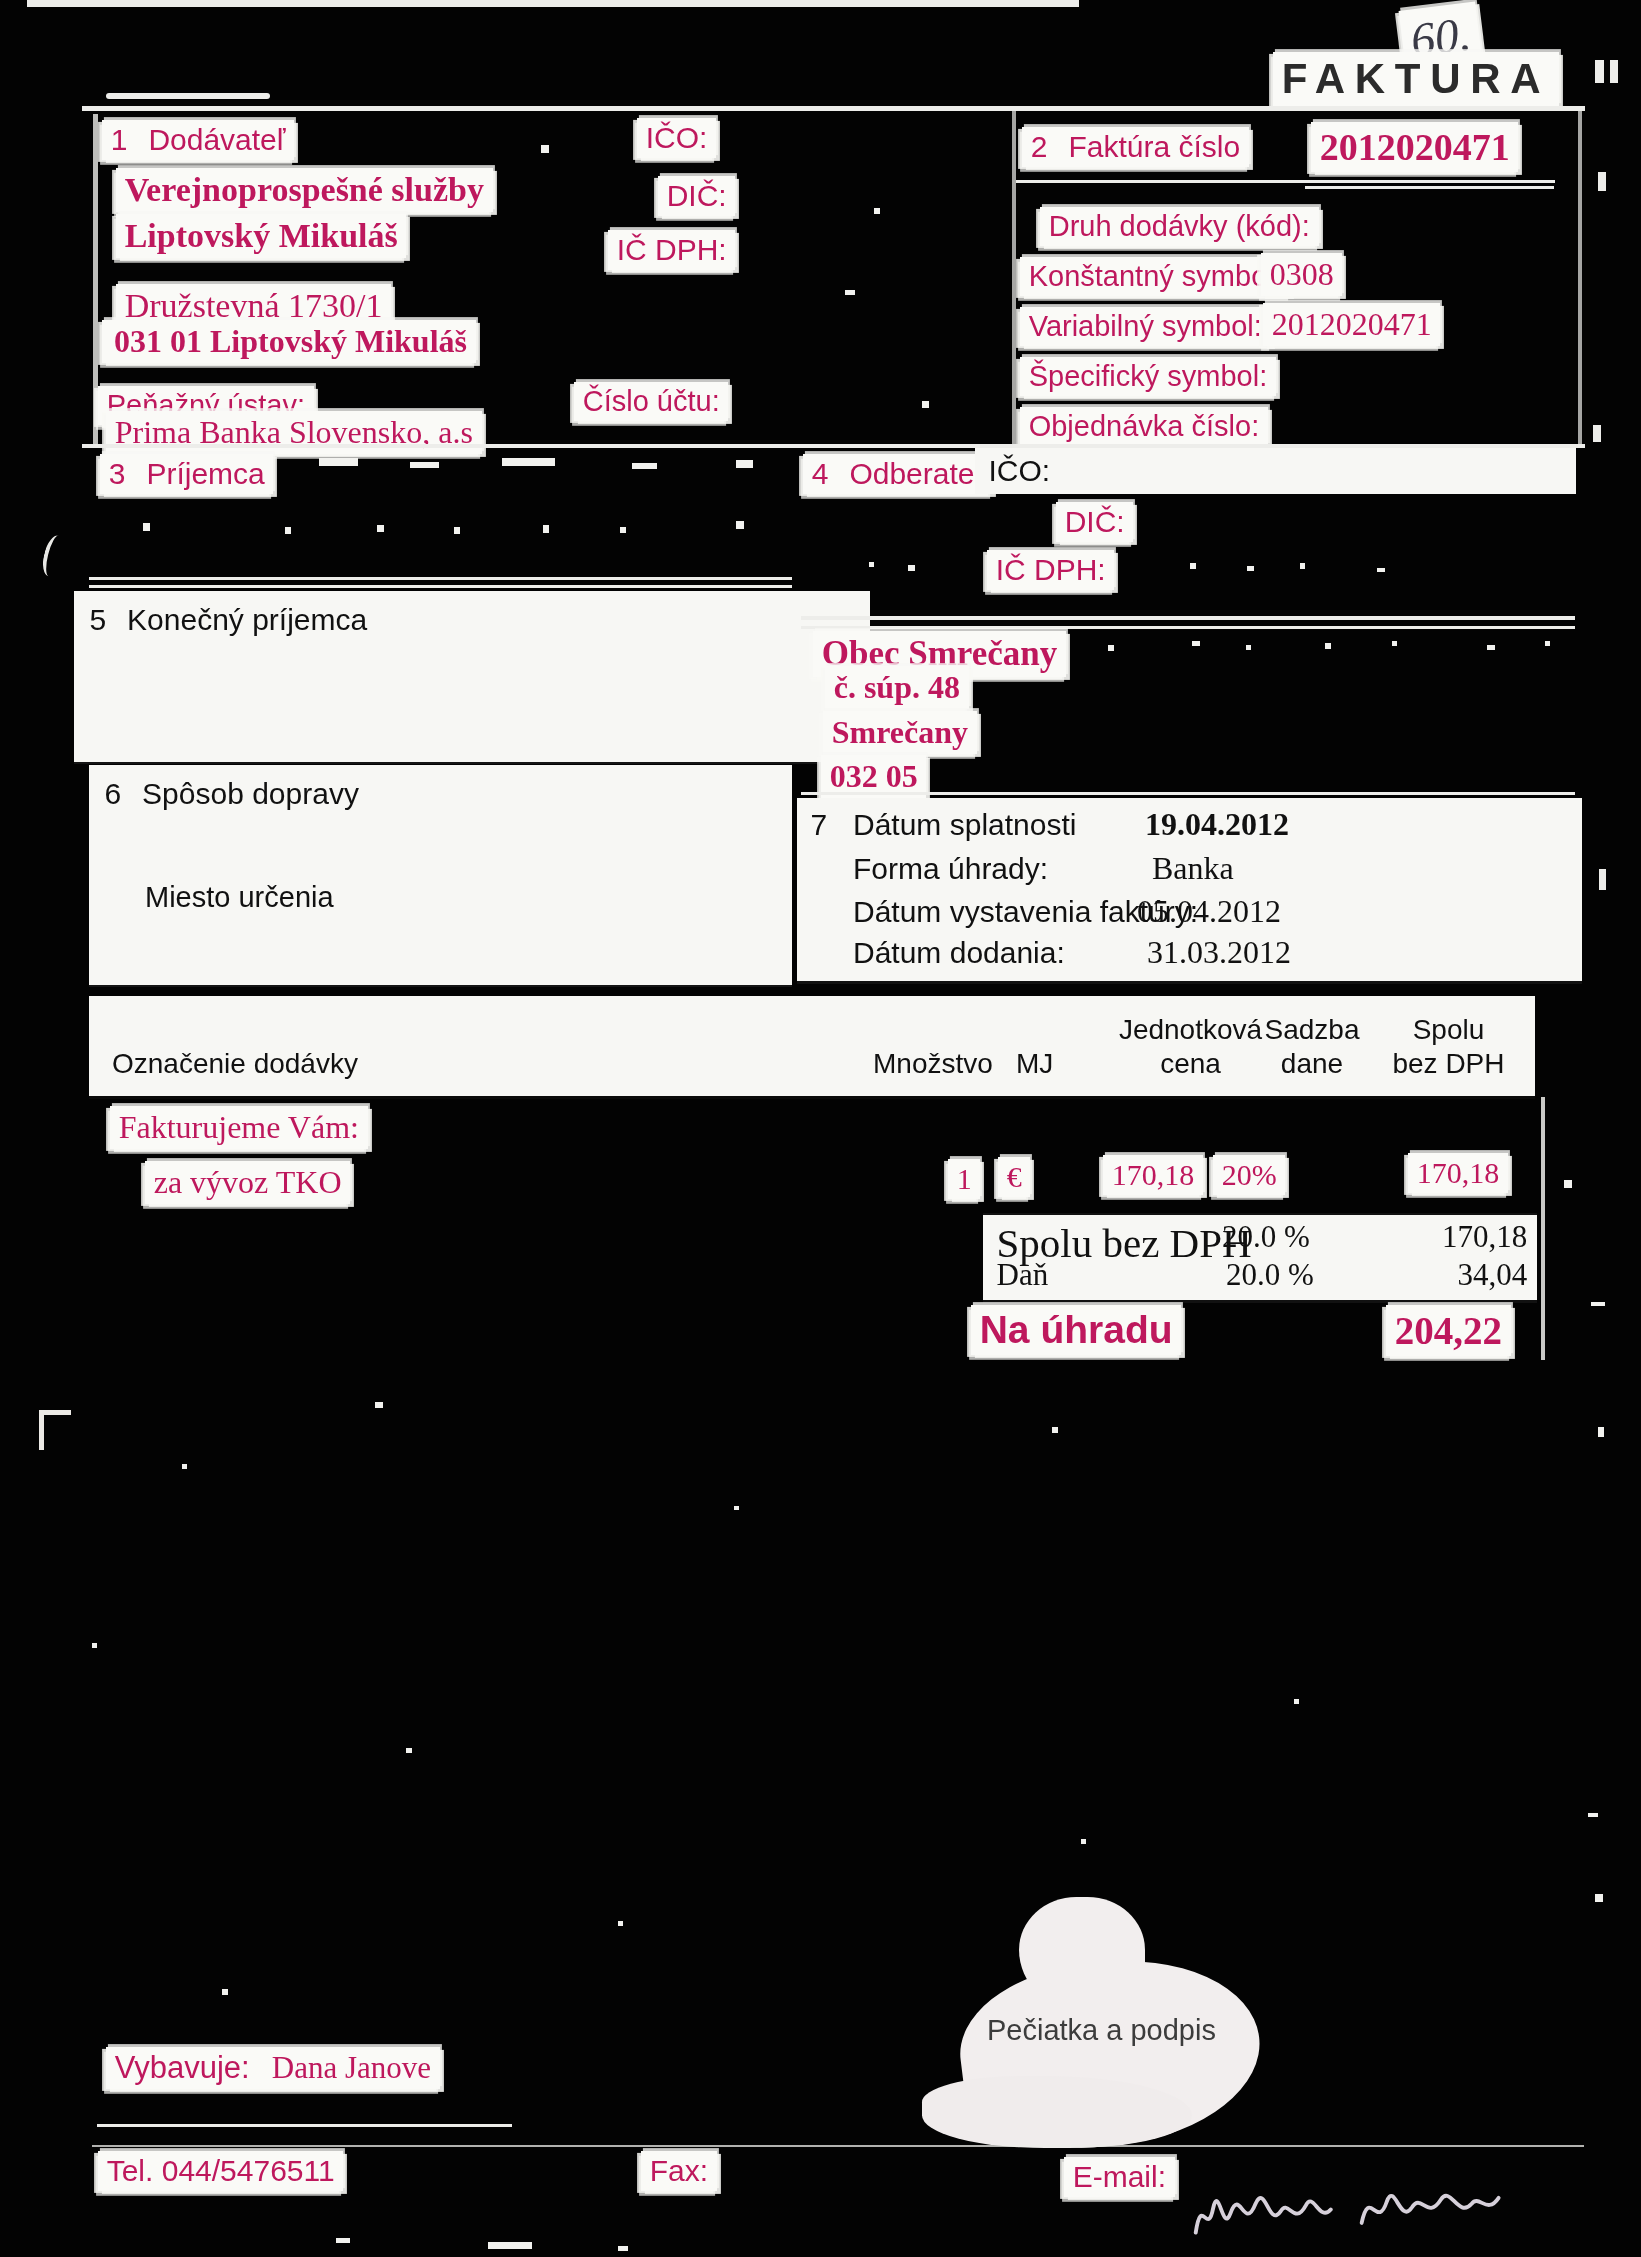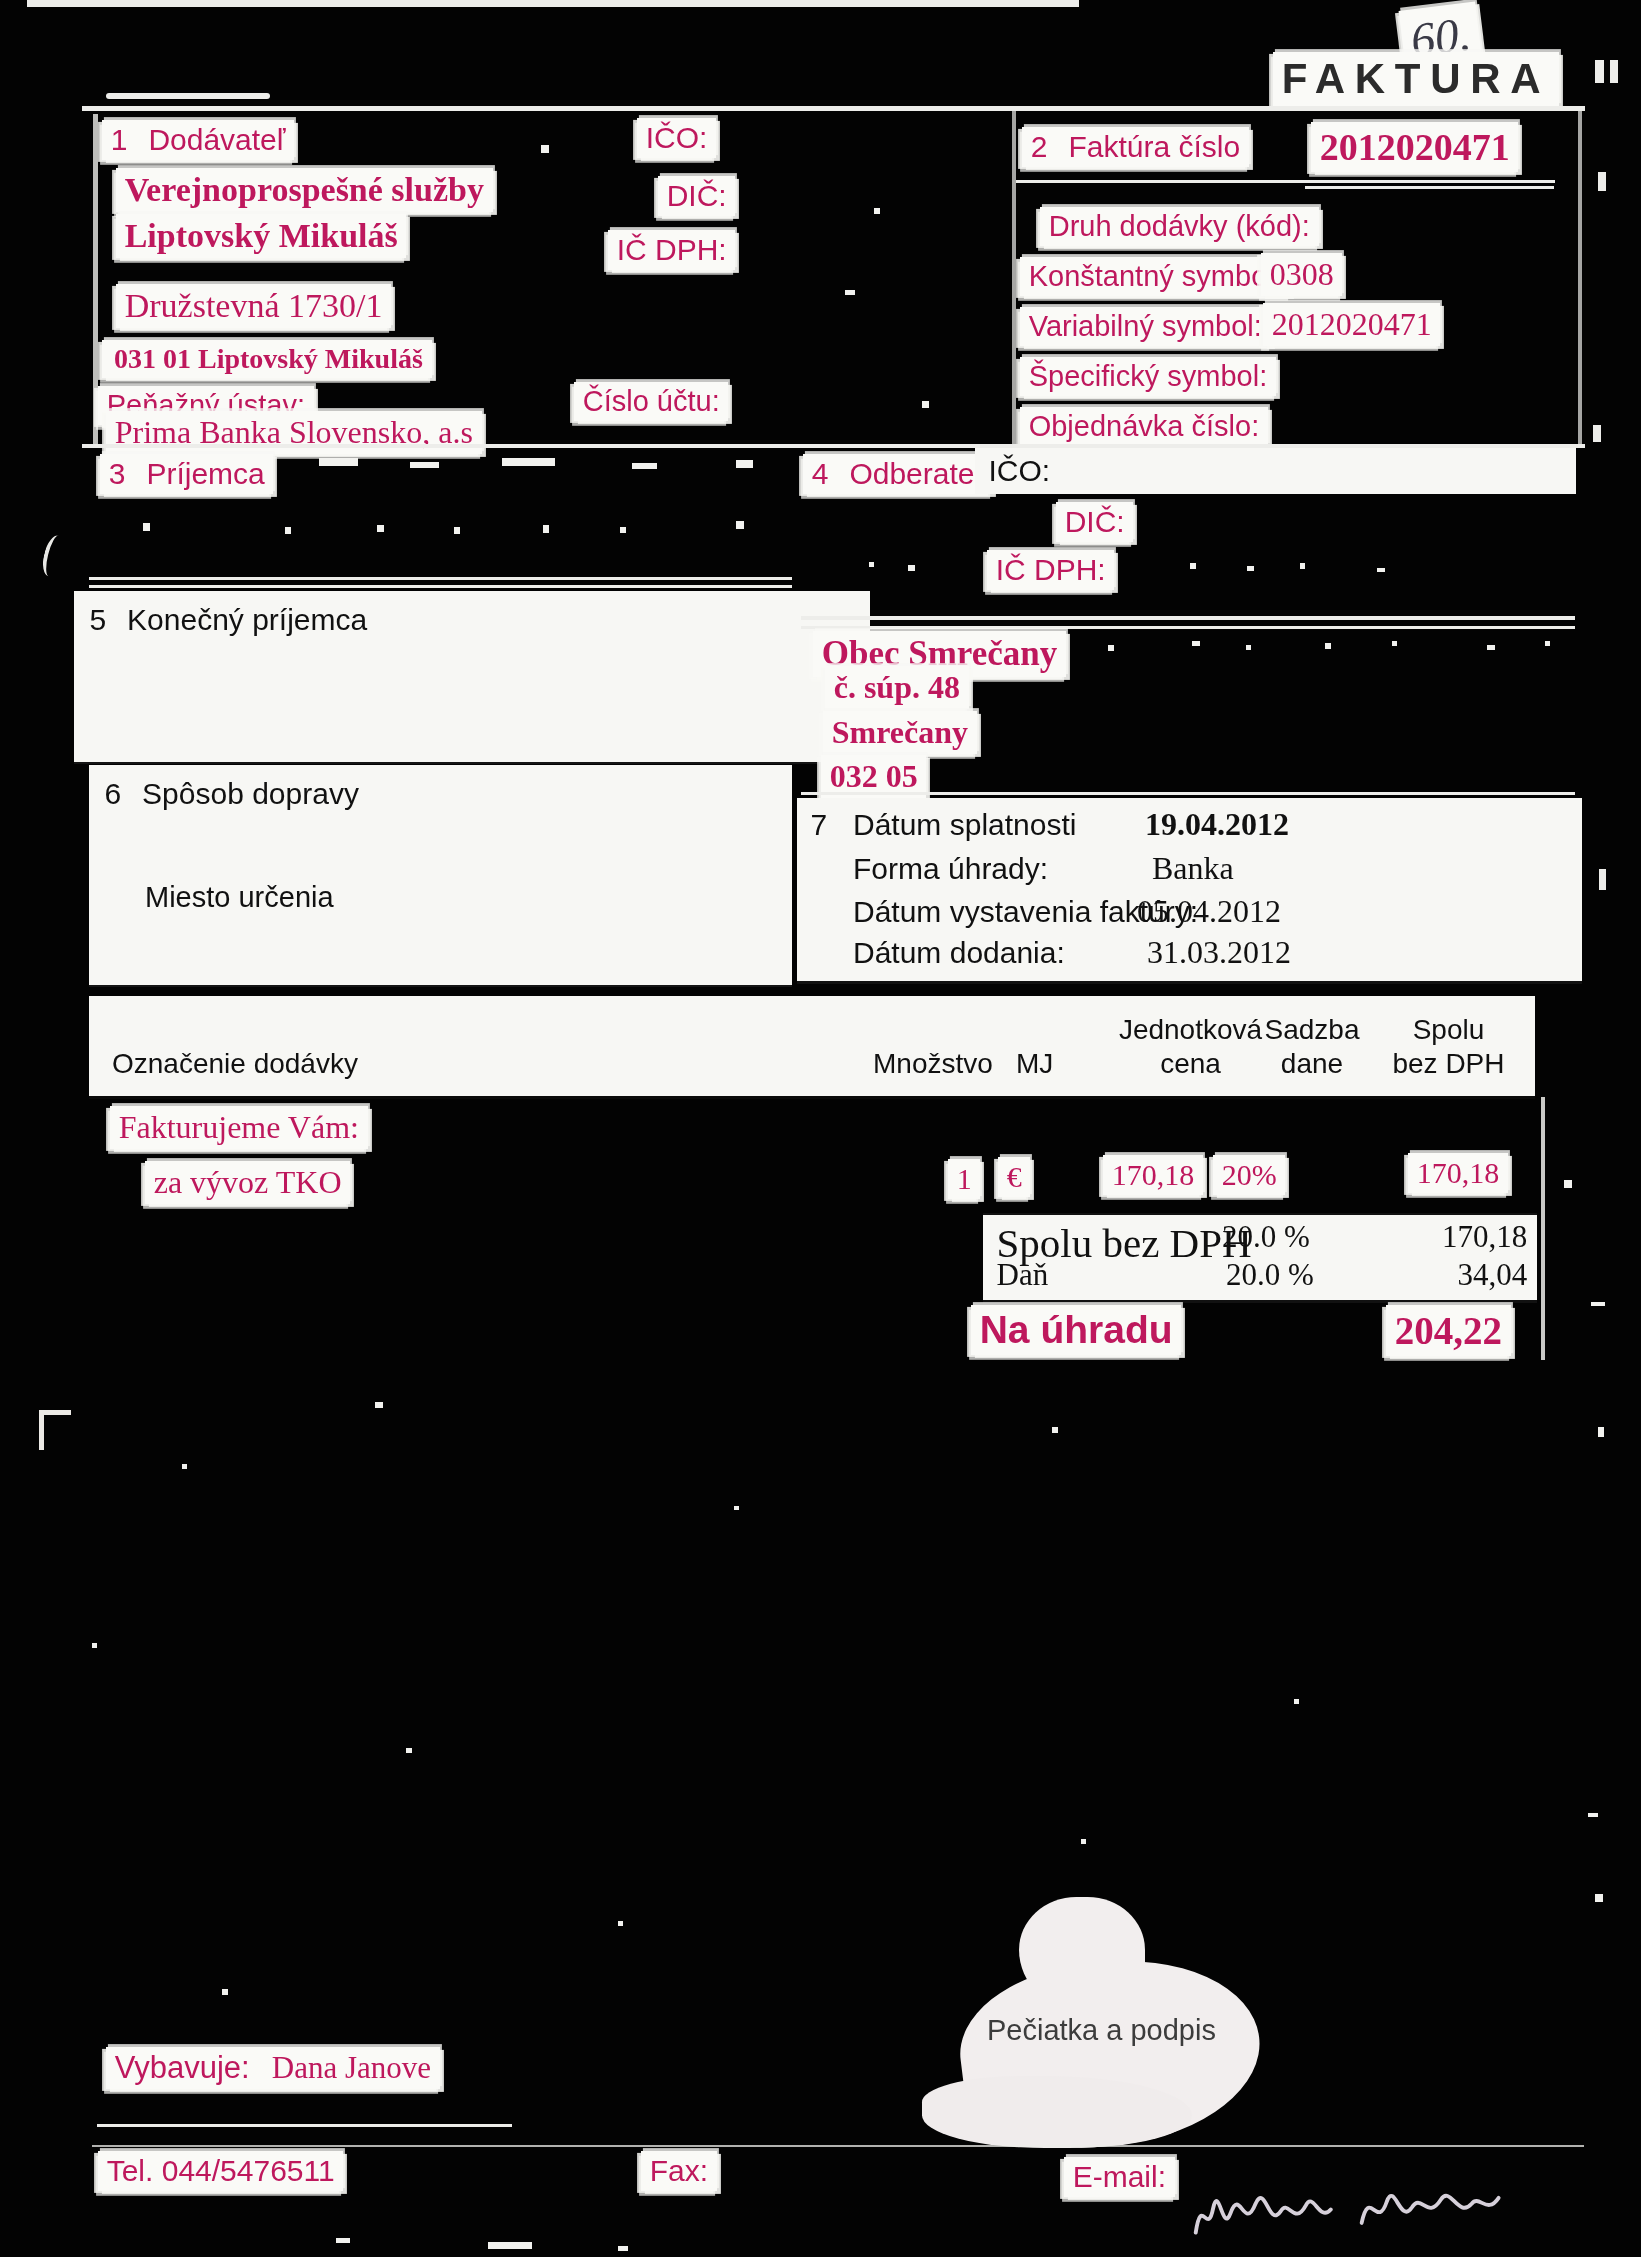--- a/index.html
+++ b/index.html
@@ -42,21 +42,21 @@
 
   <div class="island sans lbl30" style="left:102px;top:120px;">
     <span class="num">1</span><span>Dodávateľ</span>
   </div>
   <div class="island sans lbl30" style="left:637px;top:118px;"><span>IČO:</span></div>
   <div class="island serif b" style="left:116px;top:168px;font-size:34px;"><span>Verejnoprospešné služby</span></div>
   <div class="island sans lbl30" style="left:658px;top:176px;"><span>DIČ:</span></div>
   <div class="island serif b" style="left:116px;top:214px;font-size:34px;"><span>Liptovský Mikuláš</span></div>
   <div class="island sans lbl30" style="left:608px;top:230px;"><span>IČ DPH:</span></div>
   <div class="island serif" style="left:116px;top:284px;font-size:34px;"><span>Družstevná 1730/1</span></div>
-  <div class="island serif b" style="left:102px;top:340px;font-size:28px;padding-left:12px;"><span>031 01 Liptovský Mikuláš</span></div>
+  <div class="island serif b" style="left:102px;top:320px;font-size:32px;padding-left:12px;"><span>031 01 Liptovský Mikuláš</span></div>
   <div class="island sans" style="left:98px;top:386px;font-size:29px;"><span>Peňažný ústav:</span></div>
   <div class="island sans" style="left:574px;top:382px;font-size:29px;"><span>Číslo účtu:</span></div>
   <div class="island serif" style="left:106px;top:411px;font-size:32px;"><span>Prima Banka Slovensko, a.s</span></div>
 
   <div class="speck" style="left:541px;top:145px;width:7.7px;height:7.7px;"></div>
   <div class="speck" style="left:874px;top:208px;width:5.8px;height:5.8px;"></div>
   <div class="speck" style="left:845px;top:290px;width:9.7px;height:4.8px;"></div>
   <div class="speck" style="left:922px;top:401px;width:6.8px;height:6.8px;"></div>
 
   <div class="island sans lbl30" style="left:1022px;top:127px;">

